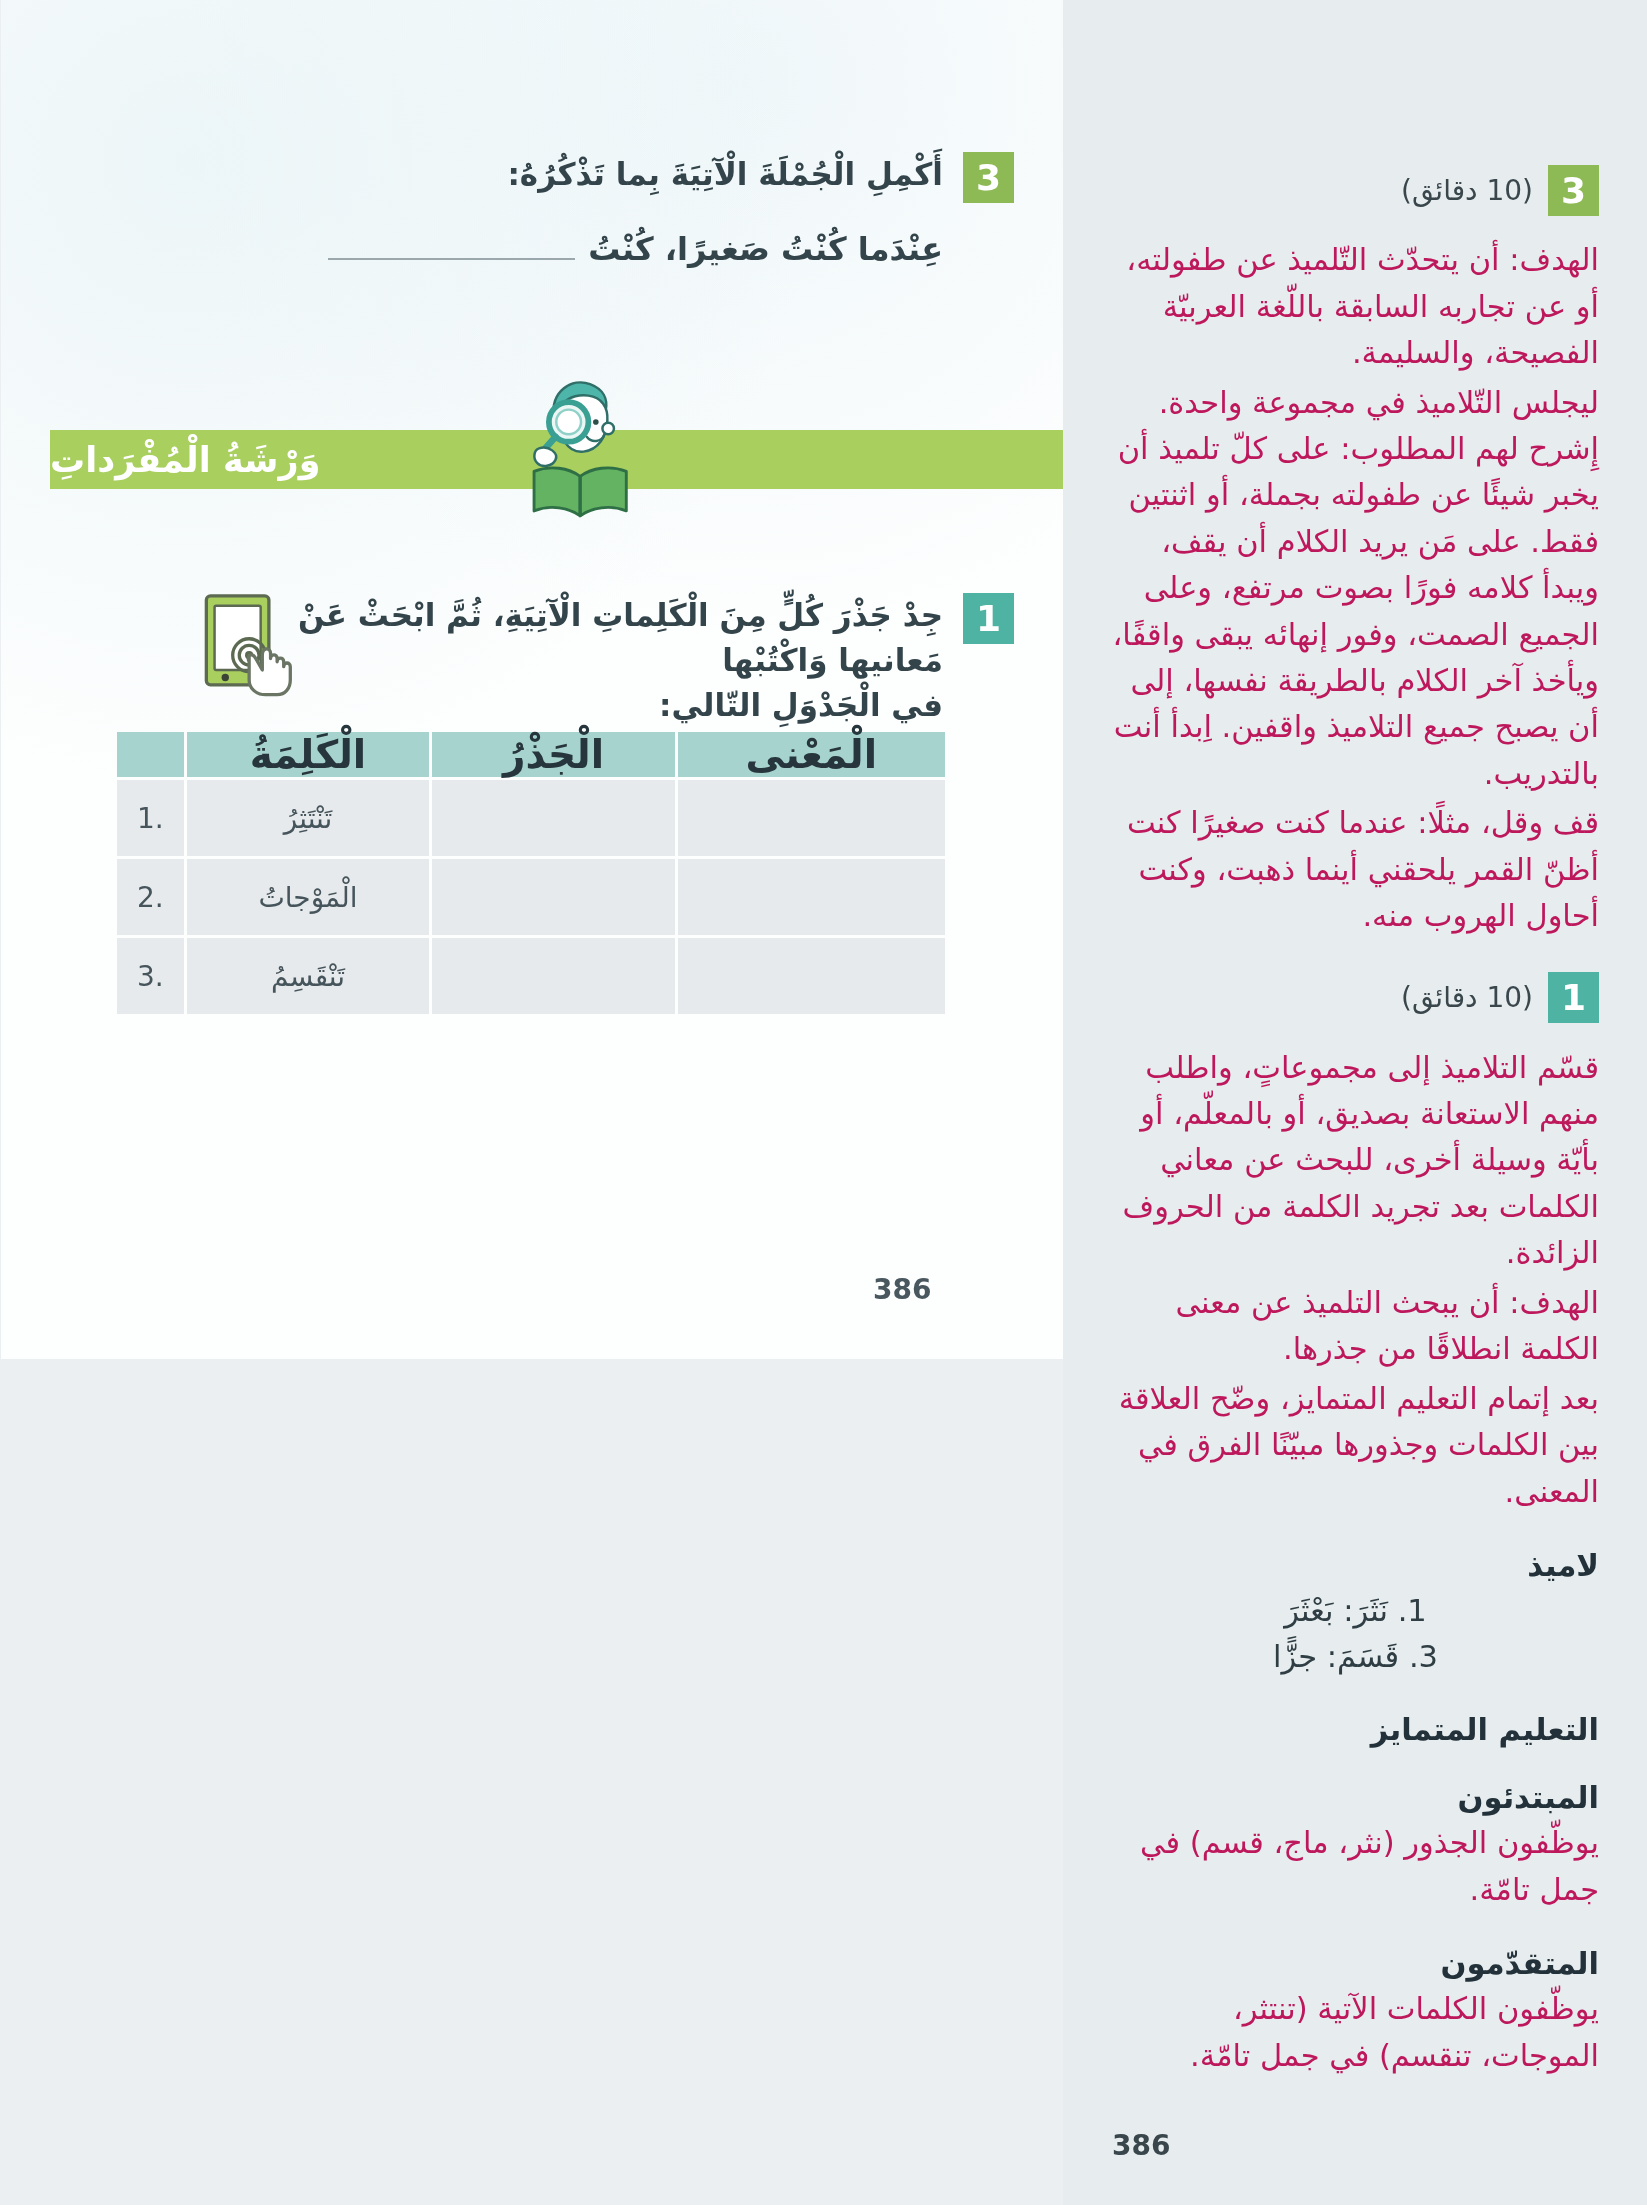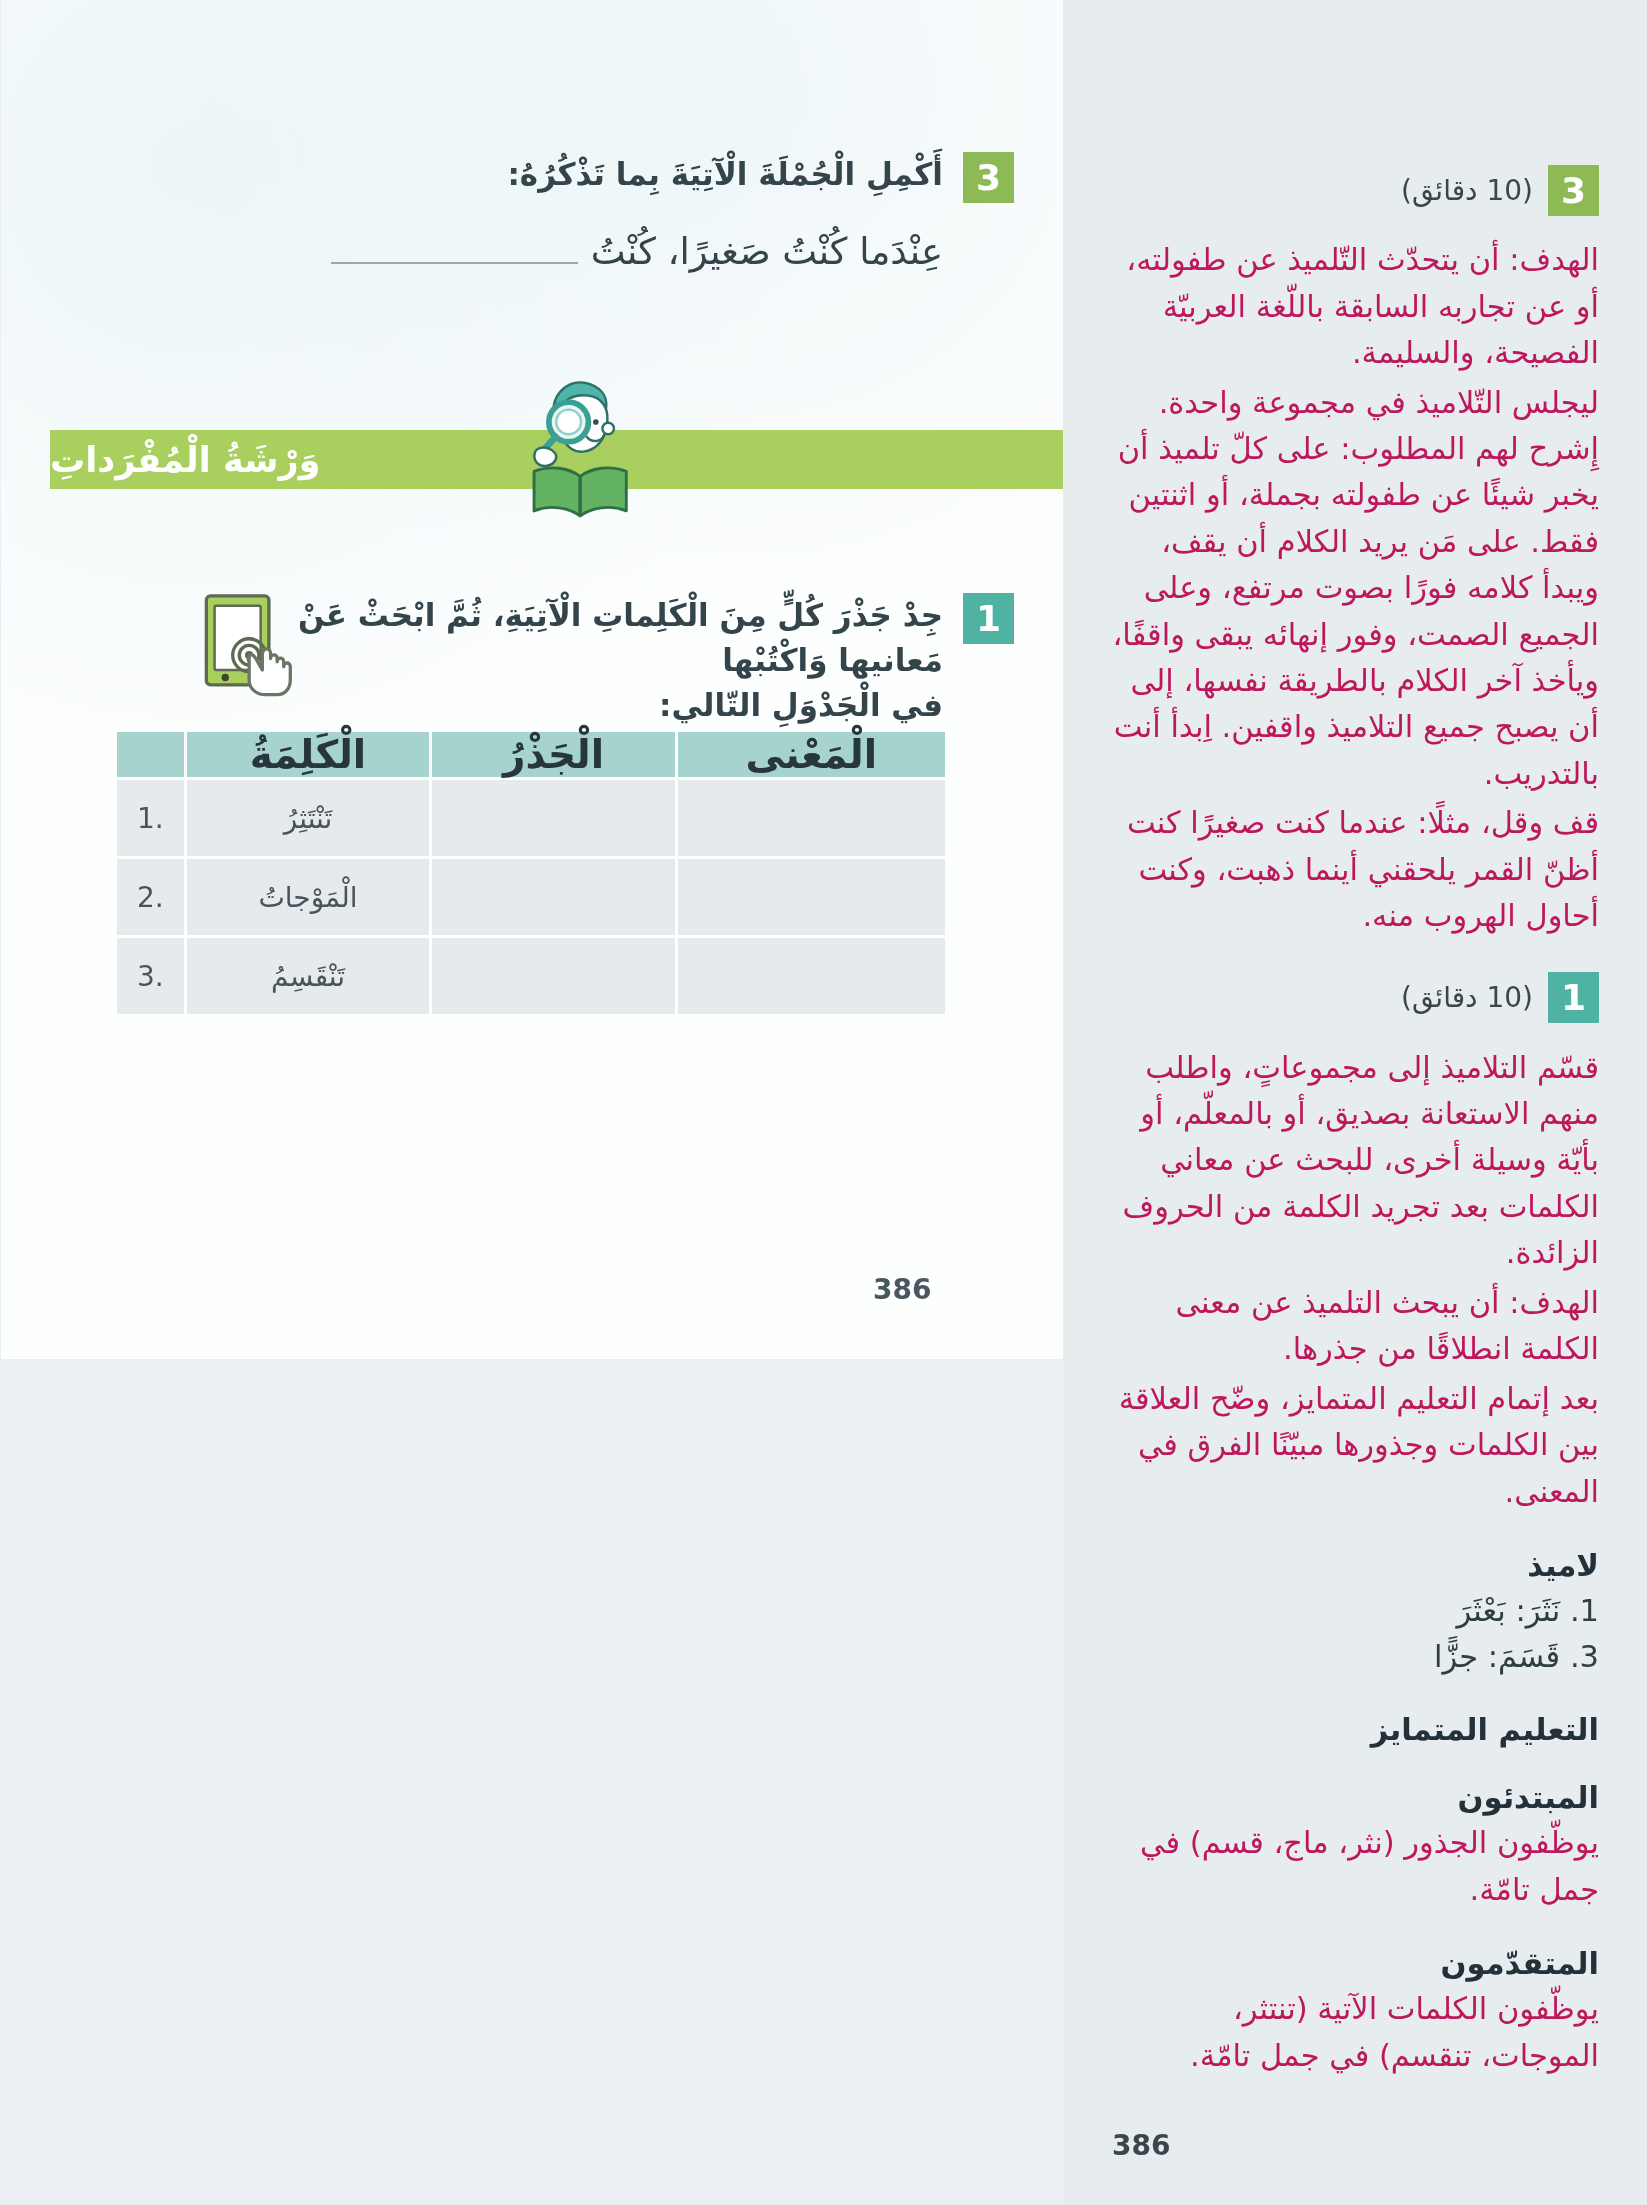--- a/index.html
+++ b/index.html
@@ -83,21 +83,21 @@
     color: #23323a;
     margin: 0 0 5px 0;
     text-align: right;
   }
   .tg-heading.spaced { margin-top: 33px; }
 
   ol.answers {
     margin: 0 0 0 0;
     padding: 0;
     list-style: none;
-    text-align: right;
+    text-align: center;
     direction: rtl;
   }
   ol.answers li {
     font-size: 30.5px;
     line-height: 1.5;
     color: #2f3e44;
   }
 
   .tg-page-number {
     position: absolute;
@@ -159,24 +159,24 @@
 
   .fill-line-row {
     margin-top: 33px;
     display: flex;
     flex-direction: row;
     align-items: baseline;
     justify-content: flex-start;
     direction: rtl;
   }
   .fill-sentence {
-    font-size: 37px;
+    font-size: 32px;
     color: #33444b;
     white-space: nowrap;
-    font-weight: 400;
+    font-weight: 700;
   }
   .blank-rule {
     flex: 0 0 247px;
     border-bottom: 2.5px solid #9aa7ad;
     height: 0.8px;
     margin: 0 13px 8.2px 0;
   }
 
   
   #vocab-banner {

